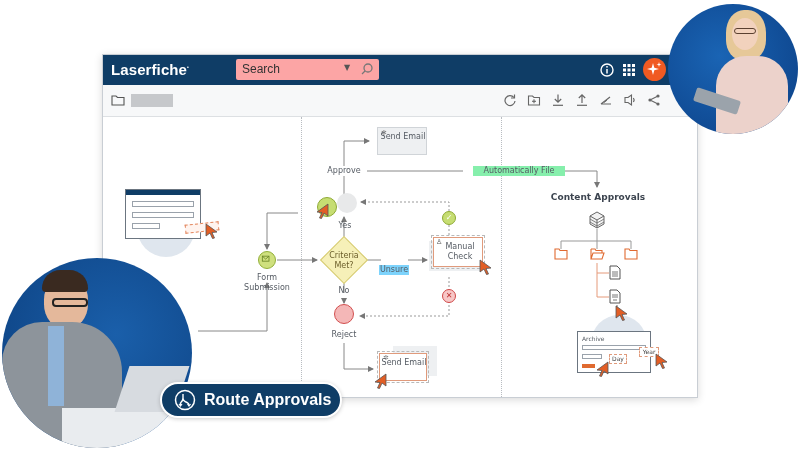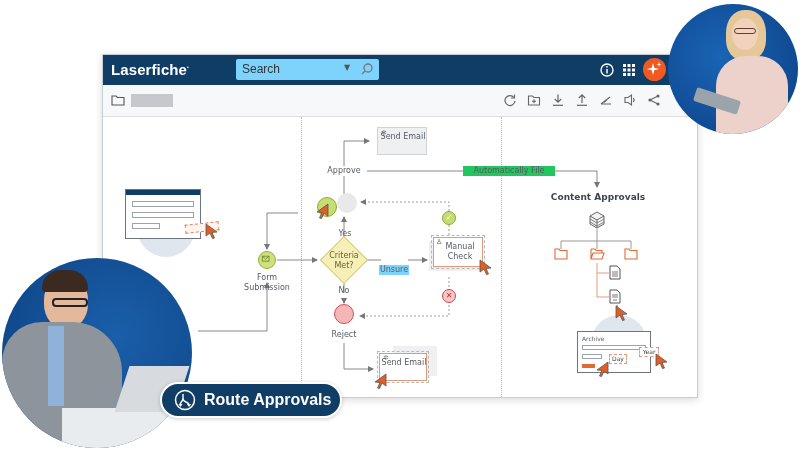--- a/index.html
+++ b/index.html
@@ -4,21 +4,21 @@
 <style>
   * { box-sizing: border-box; margin: 0; padding: 0; }
   html, body { width: 800px; height: 450px; background: #ffffff; overflow: hidden; font-family: "DejaVu Sans", sans-serif; }
   #stage { position: relative; width: 800px; height: 450px; }
 
   
   .window { position: absolute; left: 102px; top: 54px; width: 596px; height: 344px; background: #fff; border: 1px solid #c9ced4; box-shadow: 0 2px 8px rgba(0,0,0,0.15); overflow: hidden; }
   .topbar { position: absolute; left: 0; top: 0; width: 100%; height: 30px; background: #0f3d66; }
   .logo { position: absolute; left: 8px; top: 6px; color: #fff; font-family: "Liberation Sans", sans-serif; font-weight: bold; font-size: 15px; letter-spacing: 0.1px; }
   .logo sup { font-size: 5px; vertical-align: super; }
-  .search { position: absolute; left: 133px; top: 4px; width: 143px; height: 21px; background: #7dd3fc; border-radius: 2px; }
+  .search { position: absolute; left: 133px; top: 4px; width: 143px; height: 21px; background: #fca5a5; border-radius: 2px; }
   .search-text { position: absolute; left: 6px; top: 3px; font-family: "Liberation Sans", sans-serif; font-size: 12px; color: #333; }
   .search-caret { position: absolute; left: 108px; top: 4px; font-size: 8px; color: #555; }
   .search-icon { position: absolute; left: 124px; top: 3px; width: 14px; height: 14px; }
   .tb-icon { position: absolute; top: 7px; width: 16px; height: 16px; }
   .ai-button { position: absolute; left: 540px; top: 3px; width: 23px; height: 23px; border-radius: 50%; background: #f05a22; }
 
   .toolbar { position: absolute; left: 0; top: 30px; width: 100%; height: 32px; background: #f7f8f9; border-bottom: 1px solid #dde0e3; }
   .folder-icon { position: absolute; left: 8px; top: 9px; width: 14px; height: 12px; }
   .breadcrumb-placeholder { position: absolute; left: 28px; top: 9px; width: 42px; height: 13px; background: #c6c8cb; }
   .tool { position: absolute; top: 8px; width: 14px; height: 14px; }
@@ -169,25 +169,25 @@
           </svg>
       </div>
       <div class="label" style="left:134px;top:156px;width:60px">Form Submission</div>
 
       <div style="position:absolute;left:274px;top:10px;width:50px;height:28px;background:#eef0f2;border:1px solid #d0d4d8">
         <span style="position:absolute;left:3px;top:1px;font-size:7px;color:#777">✲</span>
         <div class="label" style="left:0;top:4px;width:50px">Send Email</div>
       </div>
 
       <div class="label" style="left:218px;top:49px;width:46px;background:#fff">Approve</div>
-      <div class="label" style="left:360px;top:49px;width:92px;background:#22c55e">Automatically File</div>
+      <div class="label" style="left:370px;top:49px;width:92px;background:#86efac">Automatically File</div>
 
       <div style="position:absolute;left:234px;top:76px;width:20px;height:20px;border-radius:50%;background:#e8e9ea"></div>
       <div style="position:absolute;left:214px;top:80px;width:20px;height:20px;border-radius:50%;background:#c6dd72;border:1.5px solid #8faa35"></div>
-      <div class="label" style="left:230px;top:112px;width:24px">Yes</div>
+      <div class="label" style="left:230px;top:104px;width:24px">Yes</div>
 
       <div style="position:absolute;left:224px;top:126px;width:34px;height:34px;background:#f6f0b8;border:1px solid #d5ca70;transform:rotate(45deg)"></div>
       <div class="label" style="left:222px;top:134px;width:38px;color:#6b5e2a">Criteria Met?</div>
       <div class="label" style="left:276px;top:148px;width:30px;background:#7dd3fc">Unsure</div>
       <div class="label" style="left:231px;top:169px;width:20px">No</div>
 
       <div style="position:absolute;left:339px;top:94px;width:14px;height:14px;border-radius:50%;background:#c6dd72;border:1px solid #8faa35;color:#fff;font-size:8px;text-align:center;line-height:12px">✓</div>
       <div style="position:absolute;left:339px;top:172px;width:14px;height:14px;border-radius:50%;background:#f7c7c7;border:1px solid #d04848;color:#c03333;font-size:8px;text-align:center;line-height:12px">✕</div>
 
       <div style="position:absolute;left:326px;top:124px;width:52px;height:30px;background:#eef0f2"></div>

